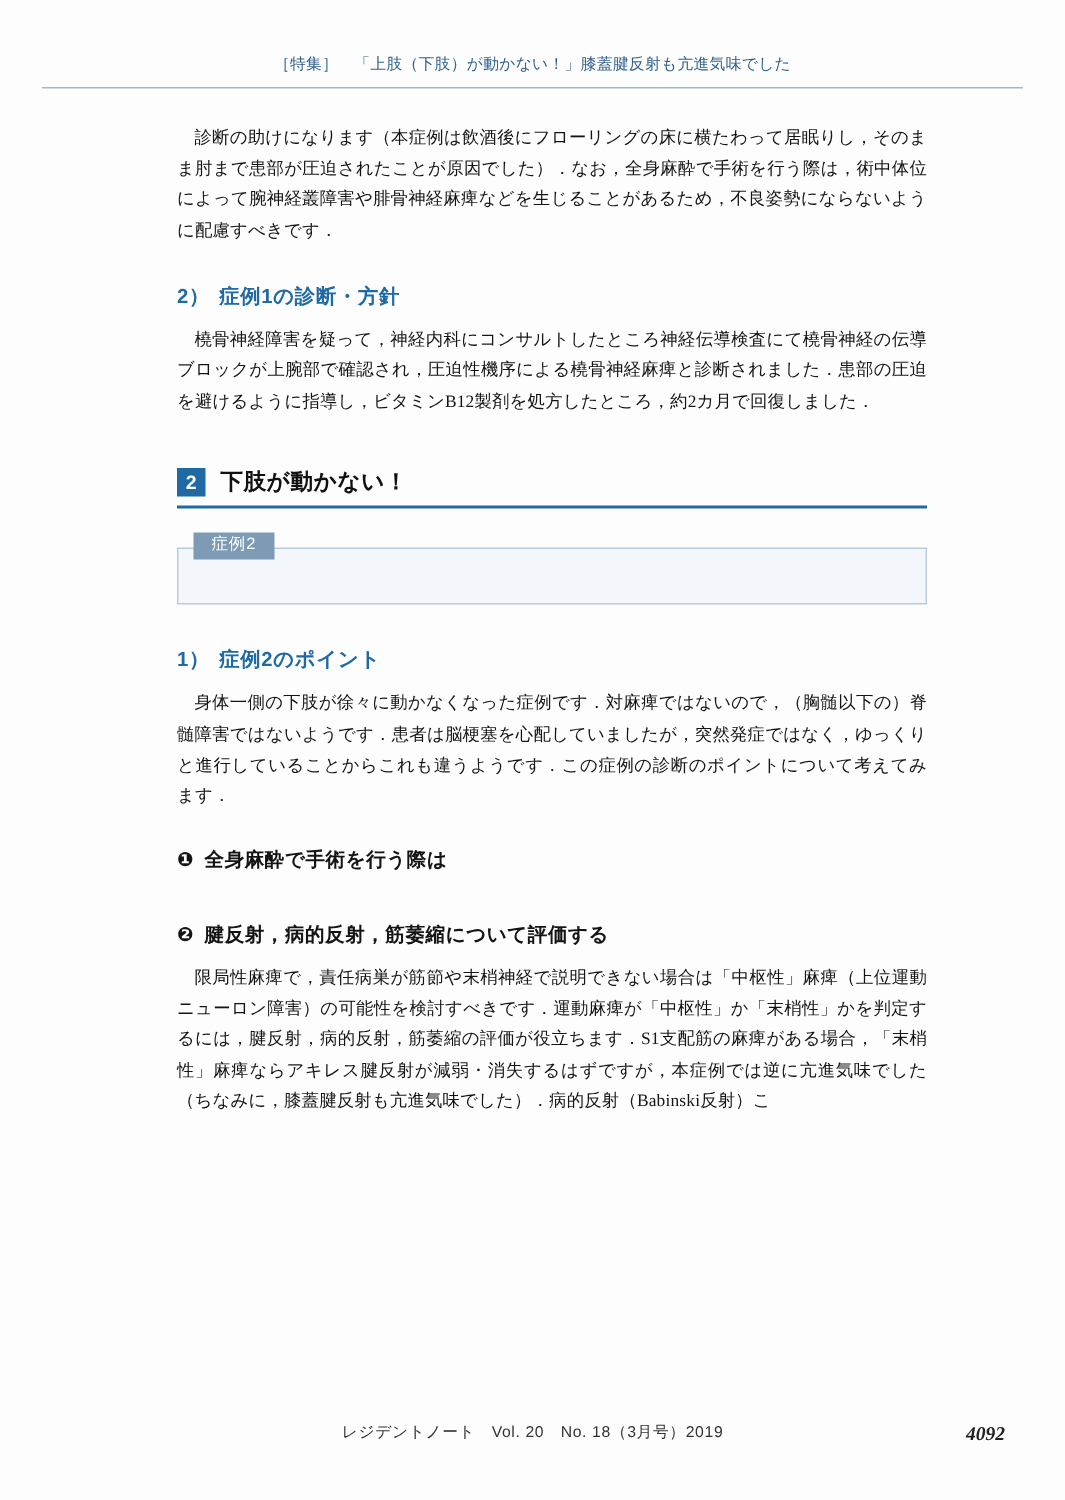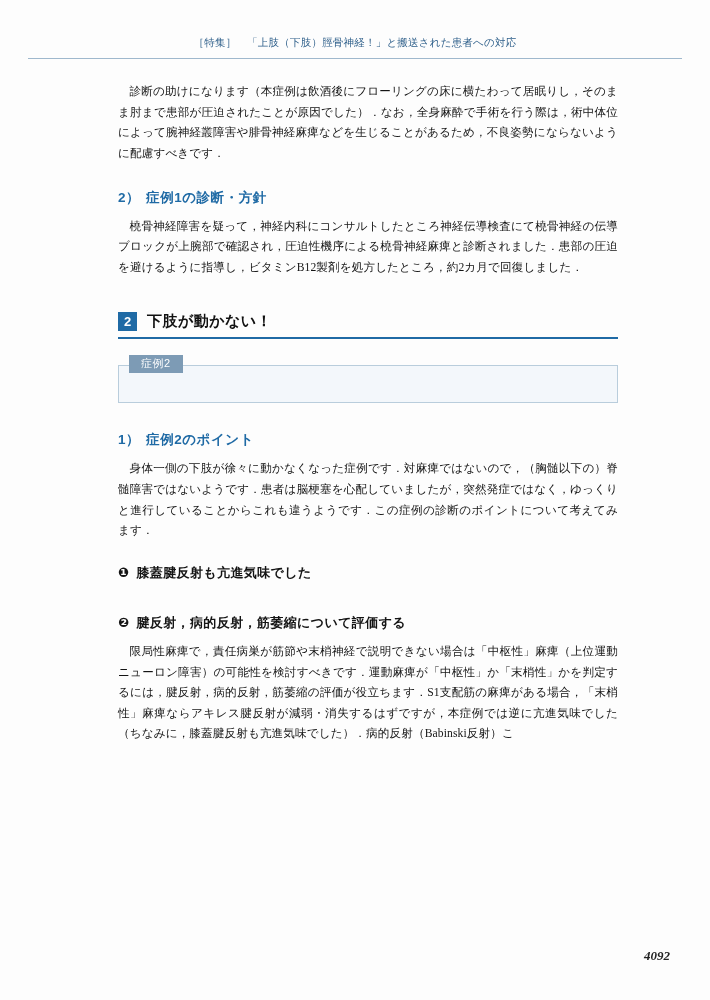--- a/index.html
+++ b/index.html
@@ -179,21 +179,21 @@
     font-weight: bold;
     font-size: 13px;
     color: #222222;
   }
 </style>
 </head>
 <body>
 
 <div class="page">
 
-  <div class="running-head">［特集］　「上肢（下肢）脛骨神経！」と搬送された患者への対応</div>
+  <div class="running-head">［特集］　「上肢（下肢）が動かない！」膝蓋腱反射も亢進気味でした</div>
   <div class="head-rule"></div>
 
   <div class="content">
 
     <p class="body">診断の助けになります（本症例は飲酒後にフローリングの床に横たわって居眠りし，そのまま肘まで患部が圧迫されたことが原因でした）．なお，全身麻酔で手術を行う際は，術中体位によって腕神経叢障害や腓骨神経麻痺などを生じることがあるため，不良姿勢にならないように配慮すべきです．</p>
 
     <div class="gap-l"></div>
 
     <div class="h-sub">
       <span class="num">2）</span>
@@ -224,30 +224,33 @@
       <span class="num">1）</span>
       <span>症例2のポイント</span>
     </div>
     <div class="gap-s"></div>
     <p class="body">身体一側の下肢が徐々に動かなくなった症例です．対麻痺ではないので，（胸髄以下の）脊髄障害ではないようです．患者は脳梗塞を心配していましたが，突然発症ではなく，ゆっくりと進行していることからこれも違うようです．この症例の診断のポイントについて考えてみます．</p>
 
     <div style="height:22px"></div>
 
     <div class="h-bullet">
       <span class="circ">❶</span>
-      <span>膝蓋腱反射も亢進気味でした</span>
+      <span>全身麻酔で手術を行う際は</span>
     </div>
     <div class="gap-s"></div>
 
     <div style="height:22px"></div>
 
     <div class="h-bullet">
       <span class="circ">❷</span>
       <span>腱反射，病的反射，筋萎縮について評価する</span>
     </div>
     <div class="gap-s"></div>
     <p class="body">限局性麻痺で，責任病巣が筋節や末梢神経で説明できない場合は「中枢性」麻痺（上位運動ニューロン障害）の可能性を検討すべきです．運動麻痺が「中枢性」か「末梢性」かを判定するには，腱反射，病的反射，筋萎縮の評価が役立ちます．S1支配筋の麻痺がある場合，「末梢性」麻痺ならアキレス腱反射が減弱・消失するはずですが，本症例では逆に亢進気味でした（ちなみに，膝蓋腱反射も亢進気味でした）．病的反射（Babinski反射）こ</p>
 
   </div>
 
+  <div class="footer">
+    <span class="jtitle">レジデントノート　Vol. 20　No. 18（3月号）2019</span>
+  </div>
   <div class="folio">4092</div>
 
 </div>
 
 </body></html>

